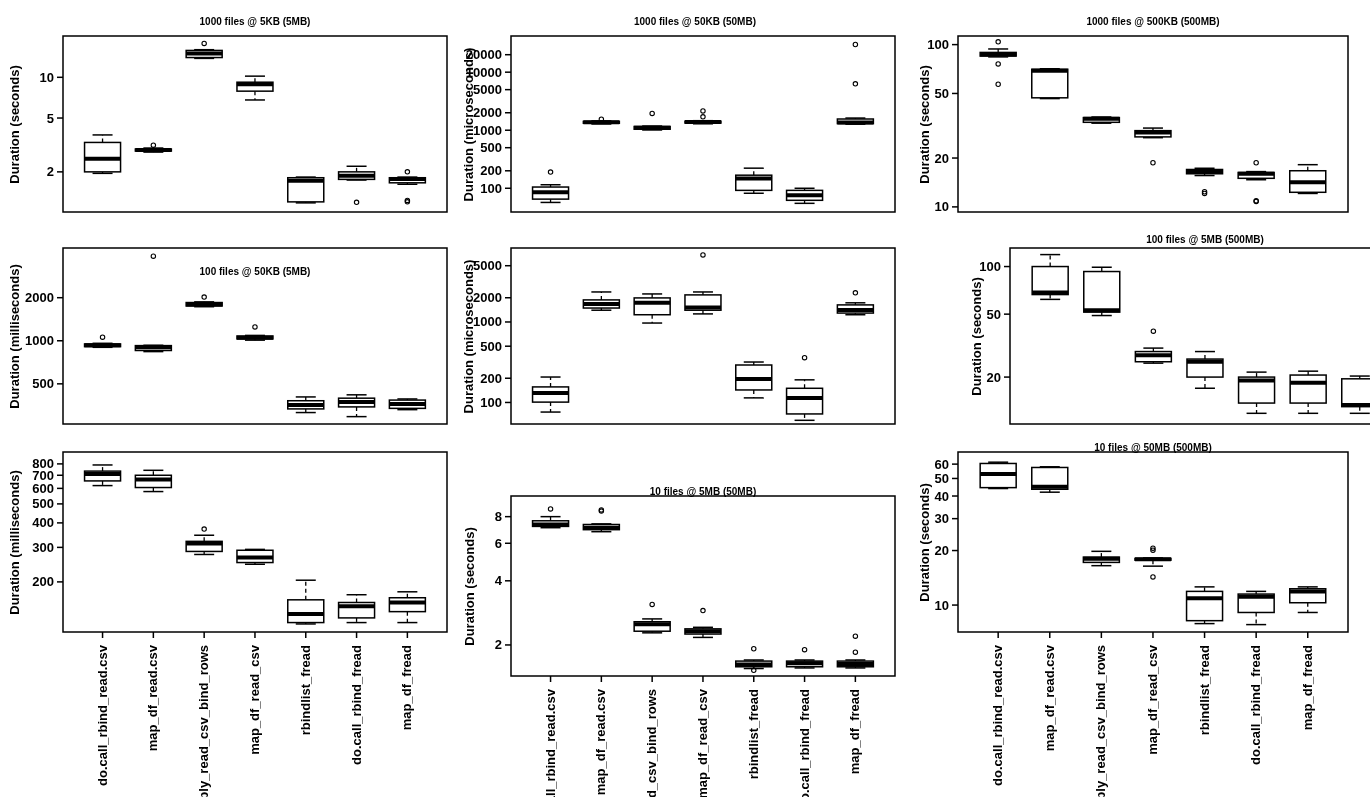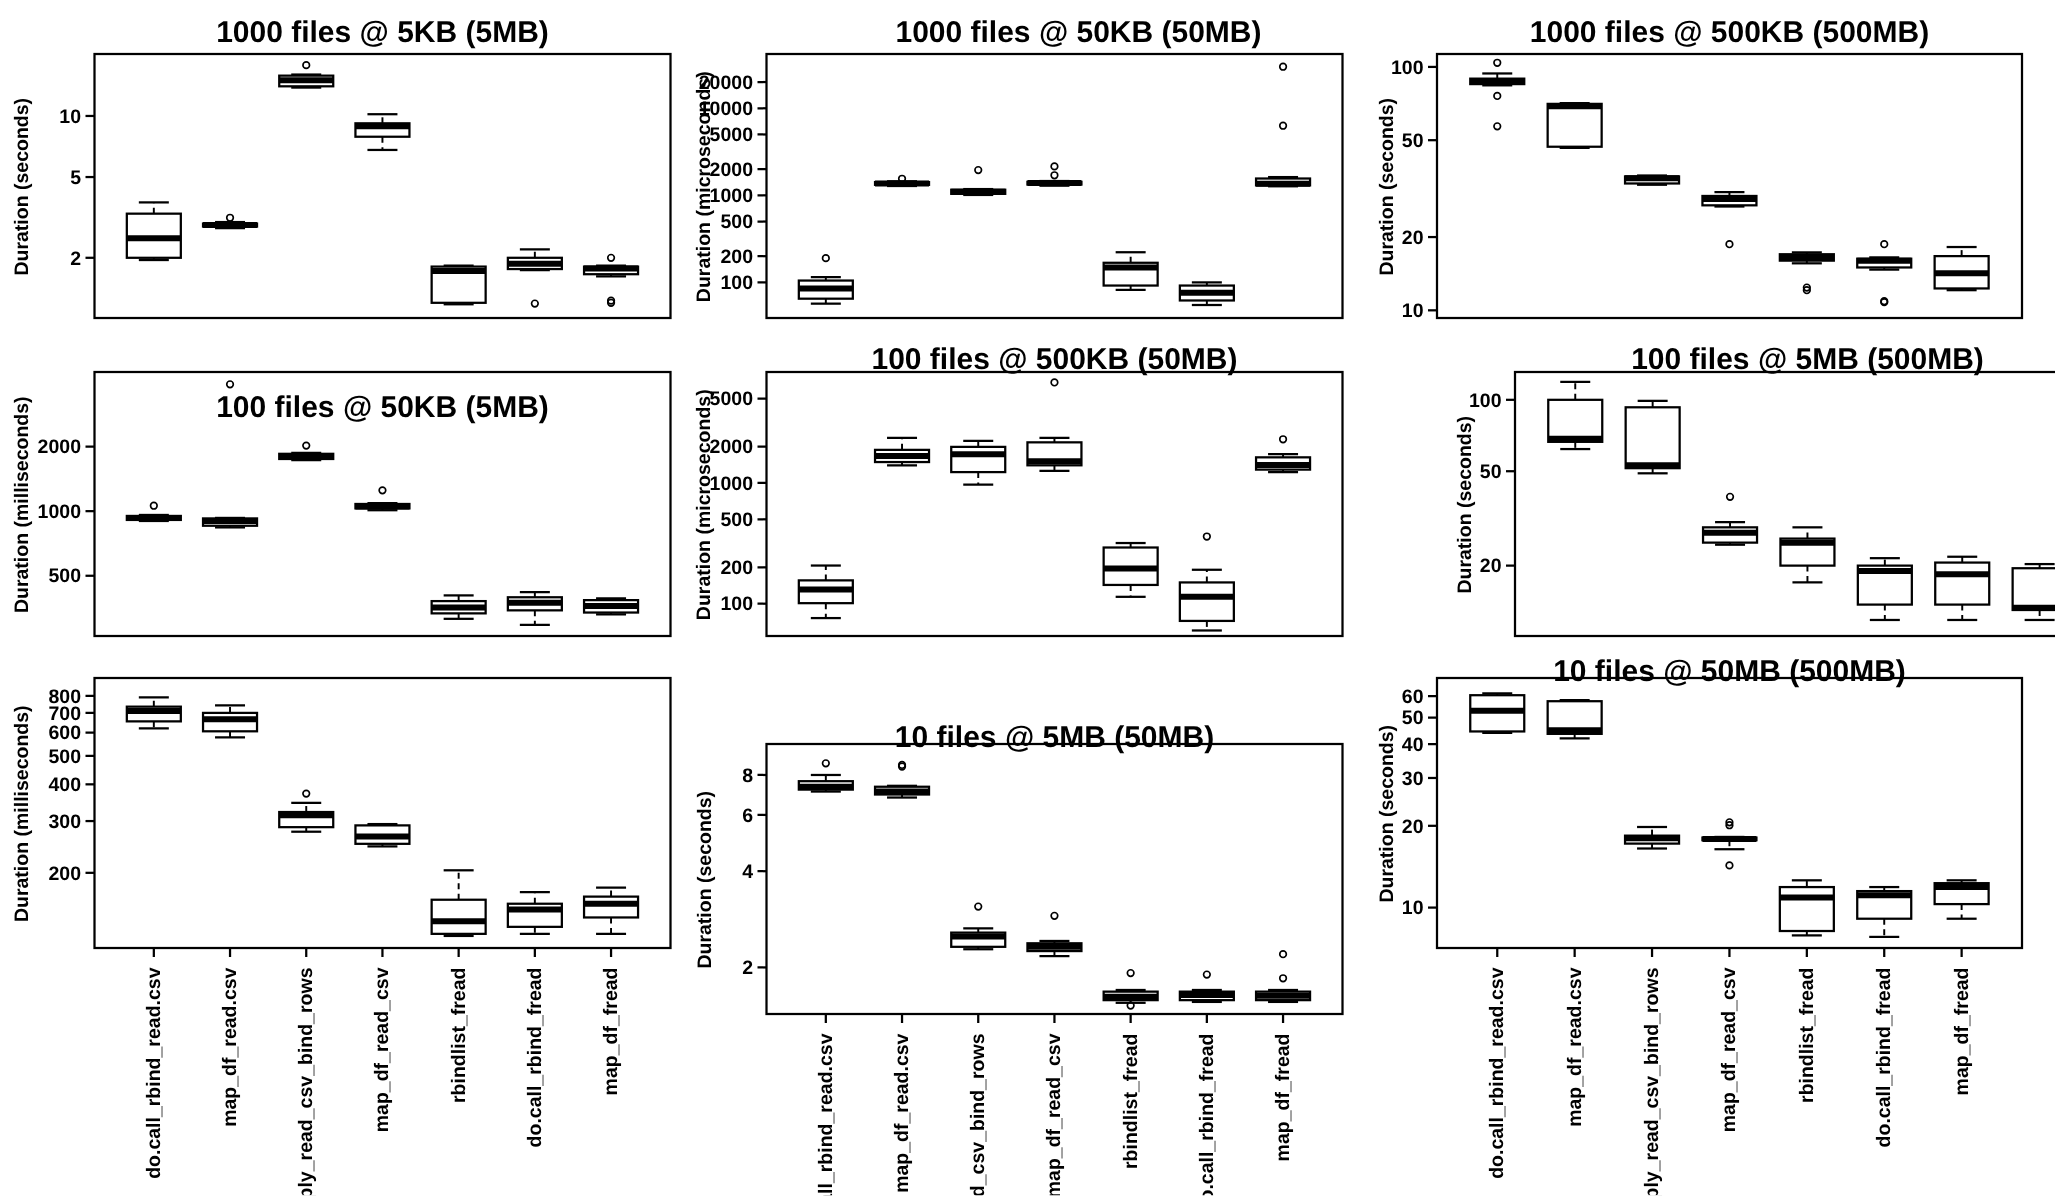--- a/index.html
+++ b/index.html
@@ -1,19 +1,19 @@
 <!DOCTYPE html>
 <html><head>
 <meta charset="utf-8">
 <style>
   html,body{margin:0;padding:0;background:#ffffff;}
   #canvas{position:relative;width:1370px;height:797px;background:#ffffff;
           font-family:"Liberation Sans",sans-serif;color:#000;overflow:hidden;}
   .panel{position:absolute;}
-  .ptitle{position:absolute;text-align:center;font-weight:bold;font-size:20px;
+  .ptitle{position:absolute;text-align:center;font-weight:bold;font-size:10px;
           line-height:16px;color:#000;white-space:nowrap;}
   .ylab{position:absolute;white-space:nowrap;font-weight:bold;font-size:13px;color:#000;}
   svg.plot{position:absolute;left:0;top:0;}
   svg text{font-family:"Liberation Sans",sans-serif;font-weight:bold;fill:#000;}
 </style>
 </head>
 <body>
 
 <div id="canvas">
 
@@ -88,21 +88,21 @@
           <line x1="397.37120000000004" y1="184.24193070558135" x2="417.37120000000004" y2="184.24193070558135" stroke="#000" stroke-width="1.5"></line>
           <rect x="389.37120000000004" y="177.72648782899552" width="36" height="5.082439070555097" fill="#fff" stroke="#000" stroke-width="1.5"></rect>
           <line x1="389.37120000000004" y1="179.0393970647482" x2="425.37120000000004" y2="179.0393970647482" stroke="#000" stroke-width="4"></line>
           <circle cx="407.37120000000004" cy="171.86201884264418" r="2.2" fill="none" stroke="#000" stroke-width="1.1"></circle>
           <circle cx="407.37120000000004" cy="200.4224515362525" r="2.2" fill="none" stroke="#000" stroke-width="1.1"></circle>
           <circle cx="407.37120000000004" cy="201.87314853420207" r="2.2" fill="none" stroke="#000" stroke-width="1.1"></circle>
         </g>
       </svg>
   </div>
   <div class="panel" style="left: 455px; top: 0px; width: 455px; height: 230px;">
-    <div class="ptitle" style="left: 72px; width: 384px; top: 14px;">1000 files @ 50KB (50MB)</div>
+    <div class="ptitle" style="left: 48px; width: 384px; top: 14px;">1000 files @ 50KB (50MB)</div>
     <div class="ylab" style="left: -63px; top: 117px; transform: rotate(-90deg);">Duration (microseconds)</div>
     <svg class="plot" width="455" height="230" viewBox="0 0 455 230">
         <rect x="56" y="36" width="384" height="176" fill="none" stroke="#000" stroke-width="1.5"></rect>
         <g>
           <line x1="50" y1="188.26377128080742" x2="56" y2="188.26377128080742" stroke="#000" stroke-width="1.5"></line>
           <text x="47" y="192.76377128080742" text-anchor="end" font-size="13">100</text>
           <line x1="50" y1="170.79079889643657" x2="56" y2="170.79079889643657" stroke="#000" stroke-width="1.5"></line>
           <text x="47" y="175.29079889643657" text-anchor="end" font-size="13">200</text>
           <line x1="50" y1="147.69278580034577" x2="56" y2="147.69278580034577" stroke="#000" stroke-width="1.5"></line>
           <text x="47" y="152.19278580034577" text-anchor="end" font-size="13">500</text>
@@ -333,21 +333,20 @@
           <line x1="407.37120000000004" y1="170.0823929370424" x2="407.37120000000004" y2="168.96272329843873" stroke="#000" stroke-width="1.3" stroke-dasharray="4,3"></line>
           <line x1="407.37120000000004" y1="178.35697826980123" x2="407.37120000000004" y2="179.66131367200813" stroke="#000" stroke-width="1.3" stroke-dasharray="4,3"></line>
           <line x1="397.37120000000004" y1="168.96272329843873" x2="417.37120000000004" y2="168.96272329843873" stroke="#000" stroke-width="1.5"></line>
           <line x1="397.37120000000004" y1="179.66131367200813" x2="417.37120000000004" y2="179.66131367200813" stroke="#000" stroke-width="1.5"></line>
           <rect x="389.37120000000004" y="170.0823929370424" width="36" height="8.274585332758818" fill="#fff" stroke="#000" stroke-width="1.5"></rect>
           <line x1="389.37120000000004" y1="174.08205635104227" x2="425.37120000000004" y2="174.08205635104227" stroke="#000" stroke-width="4"></line>
         </g>
       </svg>
   </div>
   <div class="panel" style="left: 455px; top: 230px; width: 455px; height: 210px;">
-    <div class="ptitle" style="left: 56px; width: 384px; top: 2px;">100 files @ 500KB (50MB)</div>
     <div class="ylab" style="left: -63px; top: 99px; transform: rotate(-90deg);">Duration (microseconds)</div>
     <svg class="plot" width="455" height="210" viewBox="0 0 455 210">
         <rect x="56" y="18" width="384" height="176" fill="none" stroke="#000" stroke-width="1.5"></rect>
         <g>
           <line x1="50" y1="172.46113516706524" x2="56" y2="172.46113516706524" stroke="#000" stroke-width="1.5"></line>
           <text x="47" y="176.96113516706524" text-anchor="end" font-size="13">100</text>
           <line x1="50" y1="148.23208735795535" x2="56" y2="148.23208735795535" stroke="#000" stroke-width="1.5"></line>
           <text x="47" y="152.73208735795535" text-anchor="end" font-size="13">200</text>
           <line x1="50" y1="116.20302834672393" x2="56" y2="116.20302834672393" stroke="#000" stroke-width="1.5"></line>
           <text x="47" y="120.70302834672393" text-anchor="end" font-size="13">500</text>

